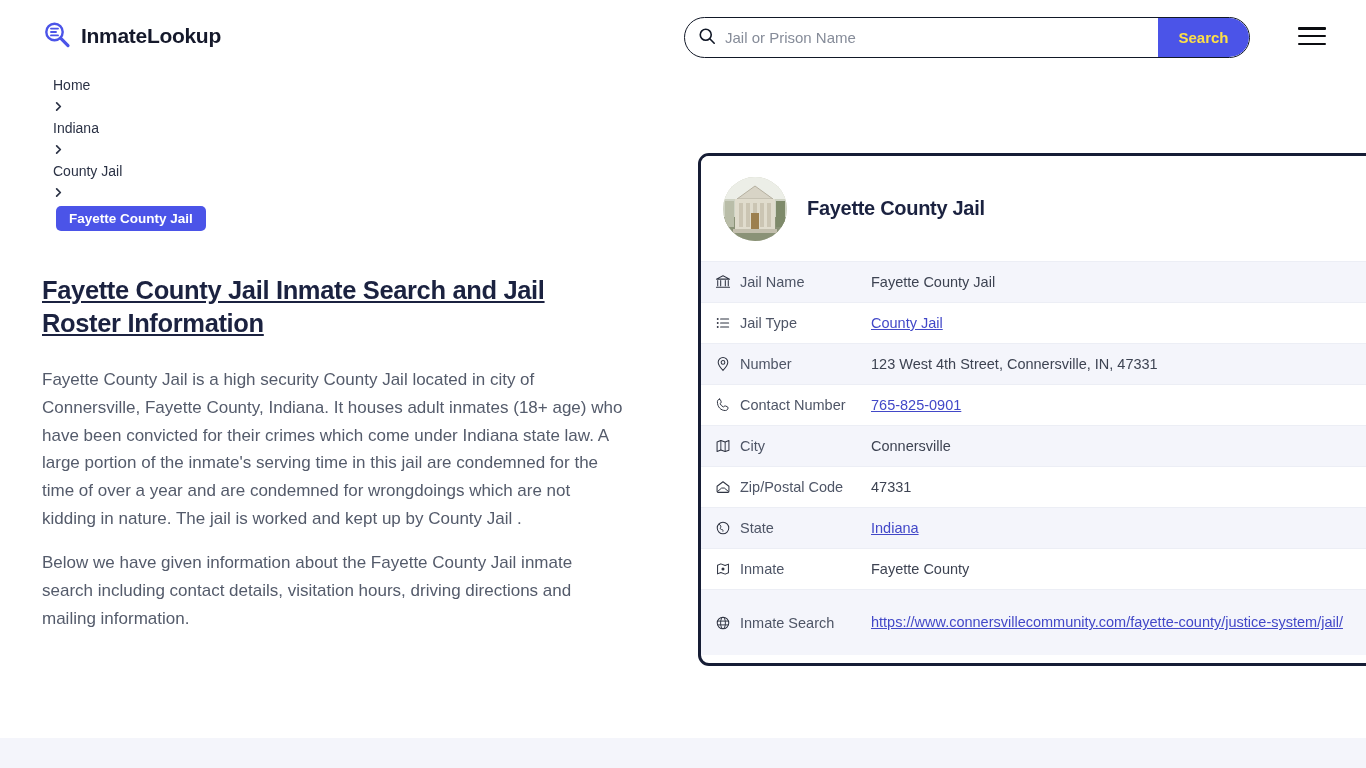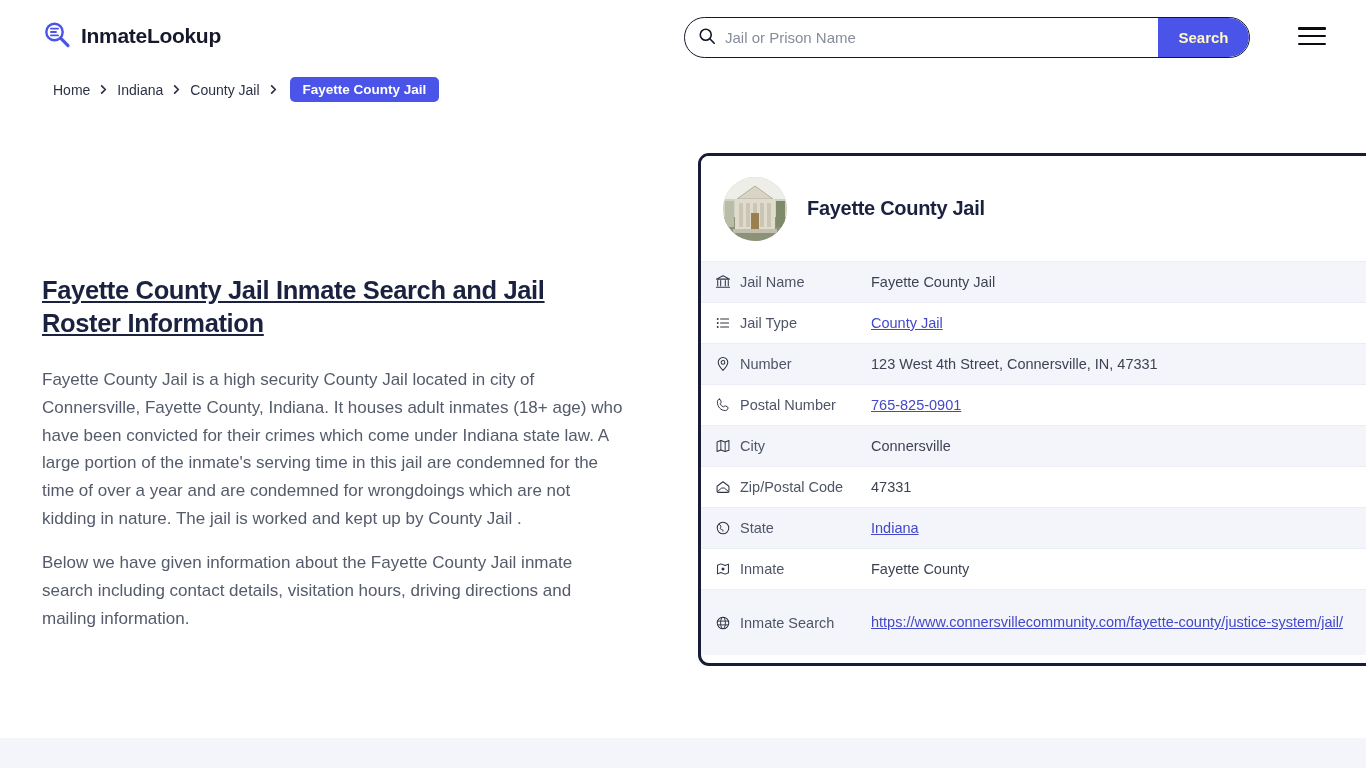--- a/index.html
+++ b/index.html
@@ -54,40 +54,41 @@
     color: #3b82f6;
     background: transparent;
   }
   .search-input::placeholder { color: #868c99; }
   .search-btn {
     flex: 0 0 auto;
     height: 100%;
     width: 91px;
     border: 0;
     background: #4b54e8;
-    color: #fef9c3;
+    color: #fde047;
     font-size: 15px; font-weight: bold;
     font-family: "Liberation Sans", sans-serif;
     cursor: pointer;
     border-radius: 0 20px 20px 0;
   }
 
   .hamburger {
     position: absolute; left: 1298px; top: 25px;
     width: 28px; height: 22px;
     display: flex; flex-direction: column; justify-content: space-between;
     padding: 2px 0; cursor: pointer;
   }
   .hamburger span { display:block; height: 2.5px; background: #0b0c10; border-radius: 1px; }
 
   
   .breadcrumb {
     position: absolute; left: 53px; top: 77px;
-    display: flex; align-items: center; gap: 8px;
+    display: flex; align-items: flex-start; gap: 8px;
     font-size: 14px;
+    flex-direction: column;
   }
   .crumb { color: #2b3245; text-decoration: none; cursor: pointer; }
   .crumb-sep { display: inline-flex; }
   .crumb-current {
     background: #4b54e8; color: #ffffff;
     font-weight: bold; font-size: 13.5px;
     padding: 5px 13px; border-radius: 5px;
     margin-left: 3px;
   }
 
@@ -292,21 +293,21 @@
         <span class="row-label">Number</span>
         <span class="row-value">123 West 4th Street, Connersville, IN, 47331</span>
       </div>
 
       <div class="row plain">
         <span class="row-icon">
           <svg viewBox="0 0 20 20" width="16" height="16">
               <path d="M5.3 2.6c.8 0 1.3.5 1.6 1.3l.8 2c.2.6.1 1.1-.4 1.5l-1 .8c.9 2 2.4 3.5 4.4 4.4l.8-1c.4-.5.9-.6 1.5-.4l2 .8c.8.3 1.3.8 1.3 1.6 0 1.8-1.5 3.3-3.3 3.3C7.3 16.9 3 12.6 3 5.9c0-1.8 1.5-3.3 3.3-3.3z" fill="none" stroke="#2f3442" stroke-width="1.25" stroke-linejoin="round"></path>
             </svg>
         </span>
-        <span class="row-label">Postal Number</span>
+        <span class="row-label">Contact Number</span>
         <span class="row-value"><a class="link">765-825-0901</a></span>
       </div>
 
       <div class="row alt">
         <span class="row-icon">
           <svg viewBox="0 0 20 20" width="16" height="16">
               <path d="M2.6 4.9 7.3 3l5.4 2 4.7-1.9v12.3L12.7 17l-5.4-2-4.7 1.9z" fill="none" stroke="#2f3442" stroke-width="1.3" stroke-linejoin="round"></path>
               <path d="M7.3 3v12M12.7 5v12" fill="none" stroke="#2f3442" stroke-width="1.2"></path>
             </svg>
         </span>

